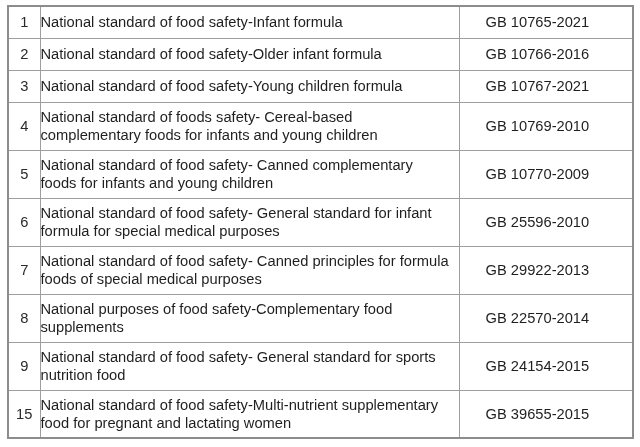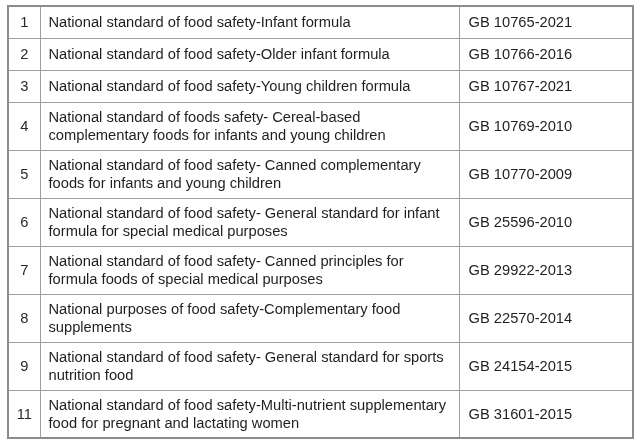--- a/index.html
+++ b/index.html
@@ -36,25 +36,24 @@
     padding: 0;
     overflow: hidden;
   }
   tbody tr { height: 48px; }
   tbody tr:nth-child(-n+3) { height: 32px; }
   td.num {
     text-align: center;
     color: #2a2a2a;
   }
   td.name {
-    padding-left: 8px;
     padding-right: 6px;
   }
   td.code {
-    padding-left: 9px;
+    padding-left: 26px;
     padding-right: 4px;
     white-space: nowrap;
   }
 </style>
 </head>
 <body>
 
 <div class="page">
   <table class="standards-table">
     <colgroup>
@@ -111,19 +110,19 @@
     <td class="code">GB 22570-2014</td>
   </tr>
 
   <tr>
     <td class="num">9</td>
     <td class="name">National standard of food safety- General standard for sports nutrition food</td>
     <td class="code">GB 24154-2015</td>
   </tr>
 
   <tr>
-    <td class="num">11</td>
+    <td class="num">15</td>
     <td class="name">National standard of food safety-Multi-nutrient supplementary food for pregnant and lactating women</td>
-    <td class="code">GB 31601-2015</td>
+    <td class="code">GB 39655-2015</td>
   </tr>
 </tbody>
   </table>
 </div>
 
 </body></html>

